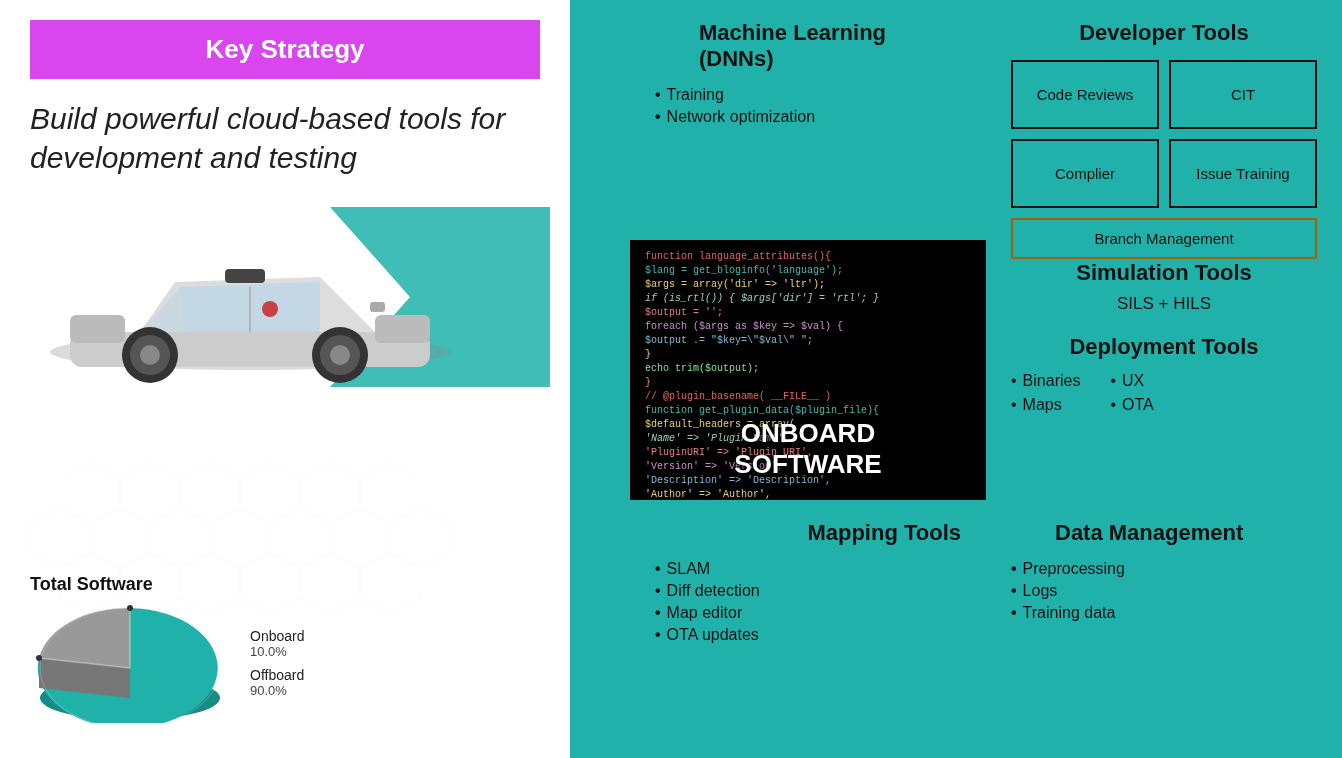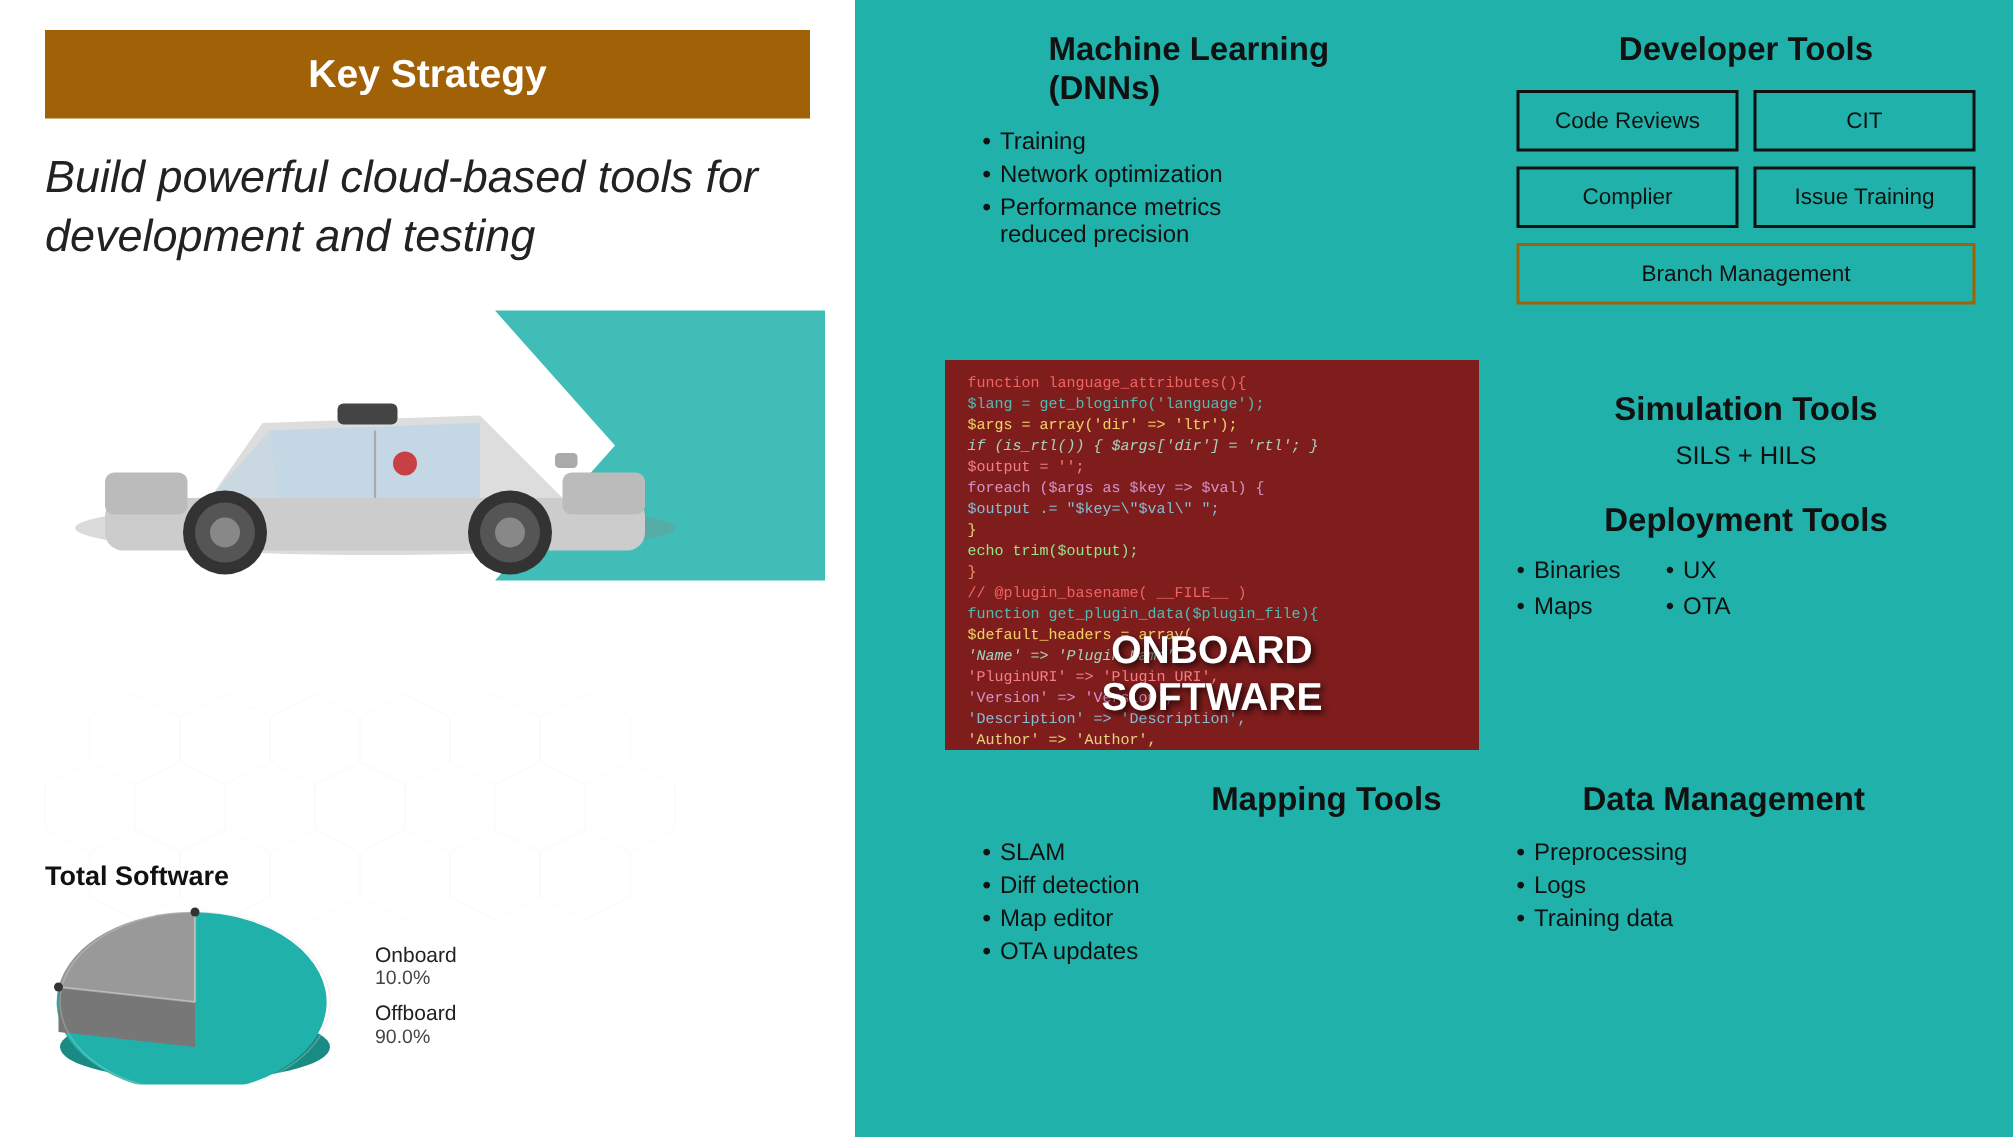--- a/index.html
+++ b/index.html
@@ -21,21 +21,21 @@
     .left-panel {
       width: 570px;
       height: 758px;
       background: white;
       position: relative;
       padding: 20px 30px;
       flex-shrink: 0;
     }
 
     .key-strategy-banner {
-      background: #a16207;
+      background: #d946ef;
       color: white;
       text-align: center;
       padding: 14px 20px;
       font-size: 26px;
       font-weight: bold;
       margin-bottom: 20px;
       width: 100%;
     }
 
     .key-strategy-subtitle {
@@ -134,21 +134,21 @@
 
     .dev-tools-grid {
       display: grid;
       grid-template-columns: 1fr 1fr;
       gap: 10px;
     }
 
     .dev-tool-btn {
       background: transparent;
       border: 2px solid #111;
-      padding: 10px 15px;
+      padding: 24px 15px;
       font-size: 15px;
       font-weight: 500;
       color: #111;
       text-align: center;
       cursor: pointer;
     }
 
     .dev-tool-btn-full {
       grid-column: 1 / -1;
       background: transparent;
@@ -157,21 +157,21 @@
       font-size: 15px;
       font-weight: 400;
       color: #111;
       text-align: center;
       cursor: pointer;
     }
 
     .onboard-code-bg {
       width: 100%;
       height: 100%;
-      background: #7f1d1d;
+      background: #000000;
       position: relative;
       overflow: hidden;
     }
 
     .code-lines {
       padding: 10px 15px;
       font-family: 'Courier New', monospace;
       font-size: 10px;
       line-height: 1.4;
       opacity: 0.9;
@@ -443,23 +443,20 @@
 
     <div class="grid-ml">
       <div class="section-title">Machine Learning (DNNs)</div>
       <ul class="section-list">
         <li>
             <span>Training</span>
           </li>
         <li>
             <span>Network optimization</span>
           </li>
-        <li>
-          <span>Performance metrics<br>reduced precision</span>
-        </li>
       </ul>
     </div>
 
     <div class="grid-devtools">
       <div class="dev-tools-title">Developer Tools</div>
       <div class="dev-tools-grid">
         <button class="dev-tool-btn">Code Reviews</button>
         <button class="dev-tool-btn">CIT</button>
         <button class="dev-tool-btn">Complier</button>
         <button class="dev-tool-btn">Issue Training</button>

